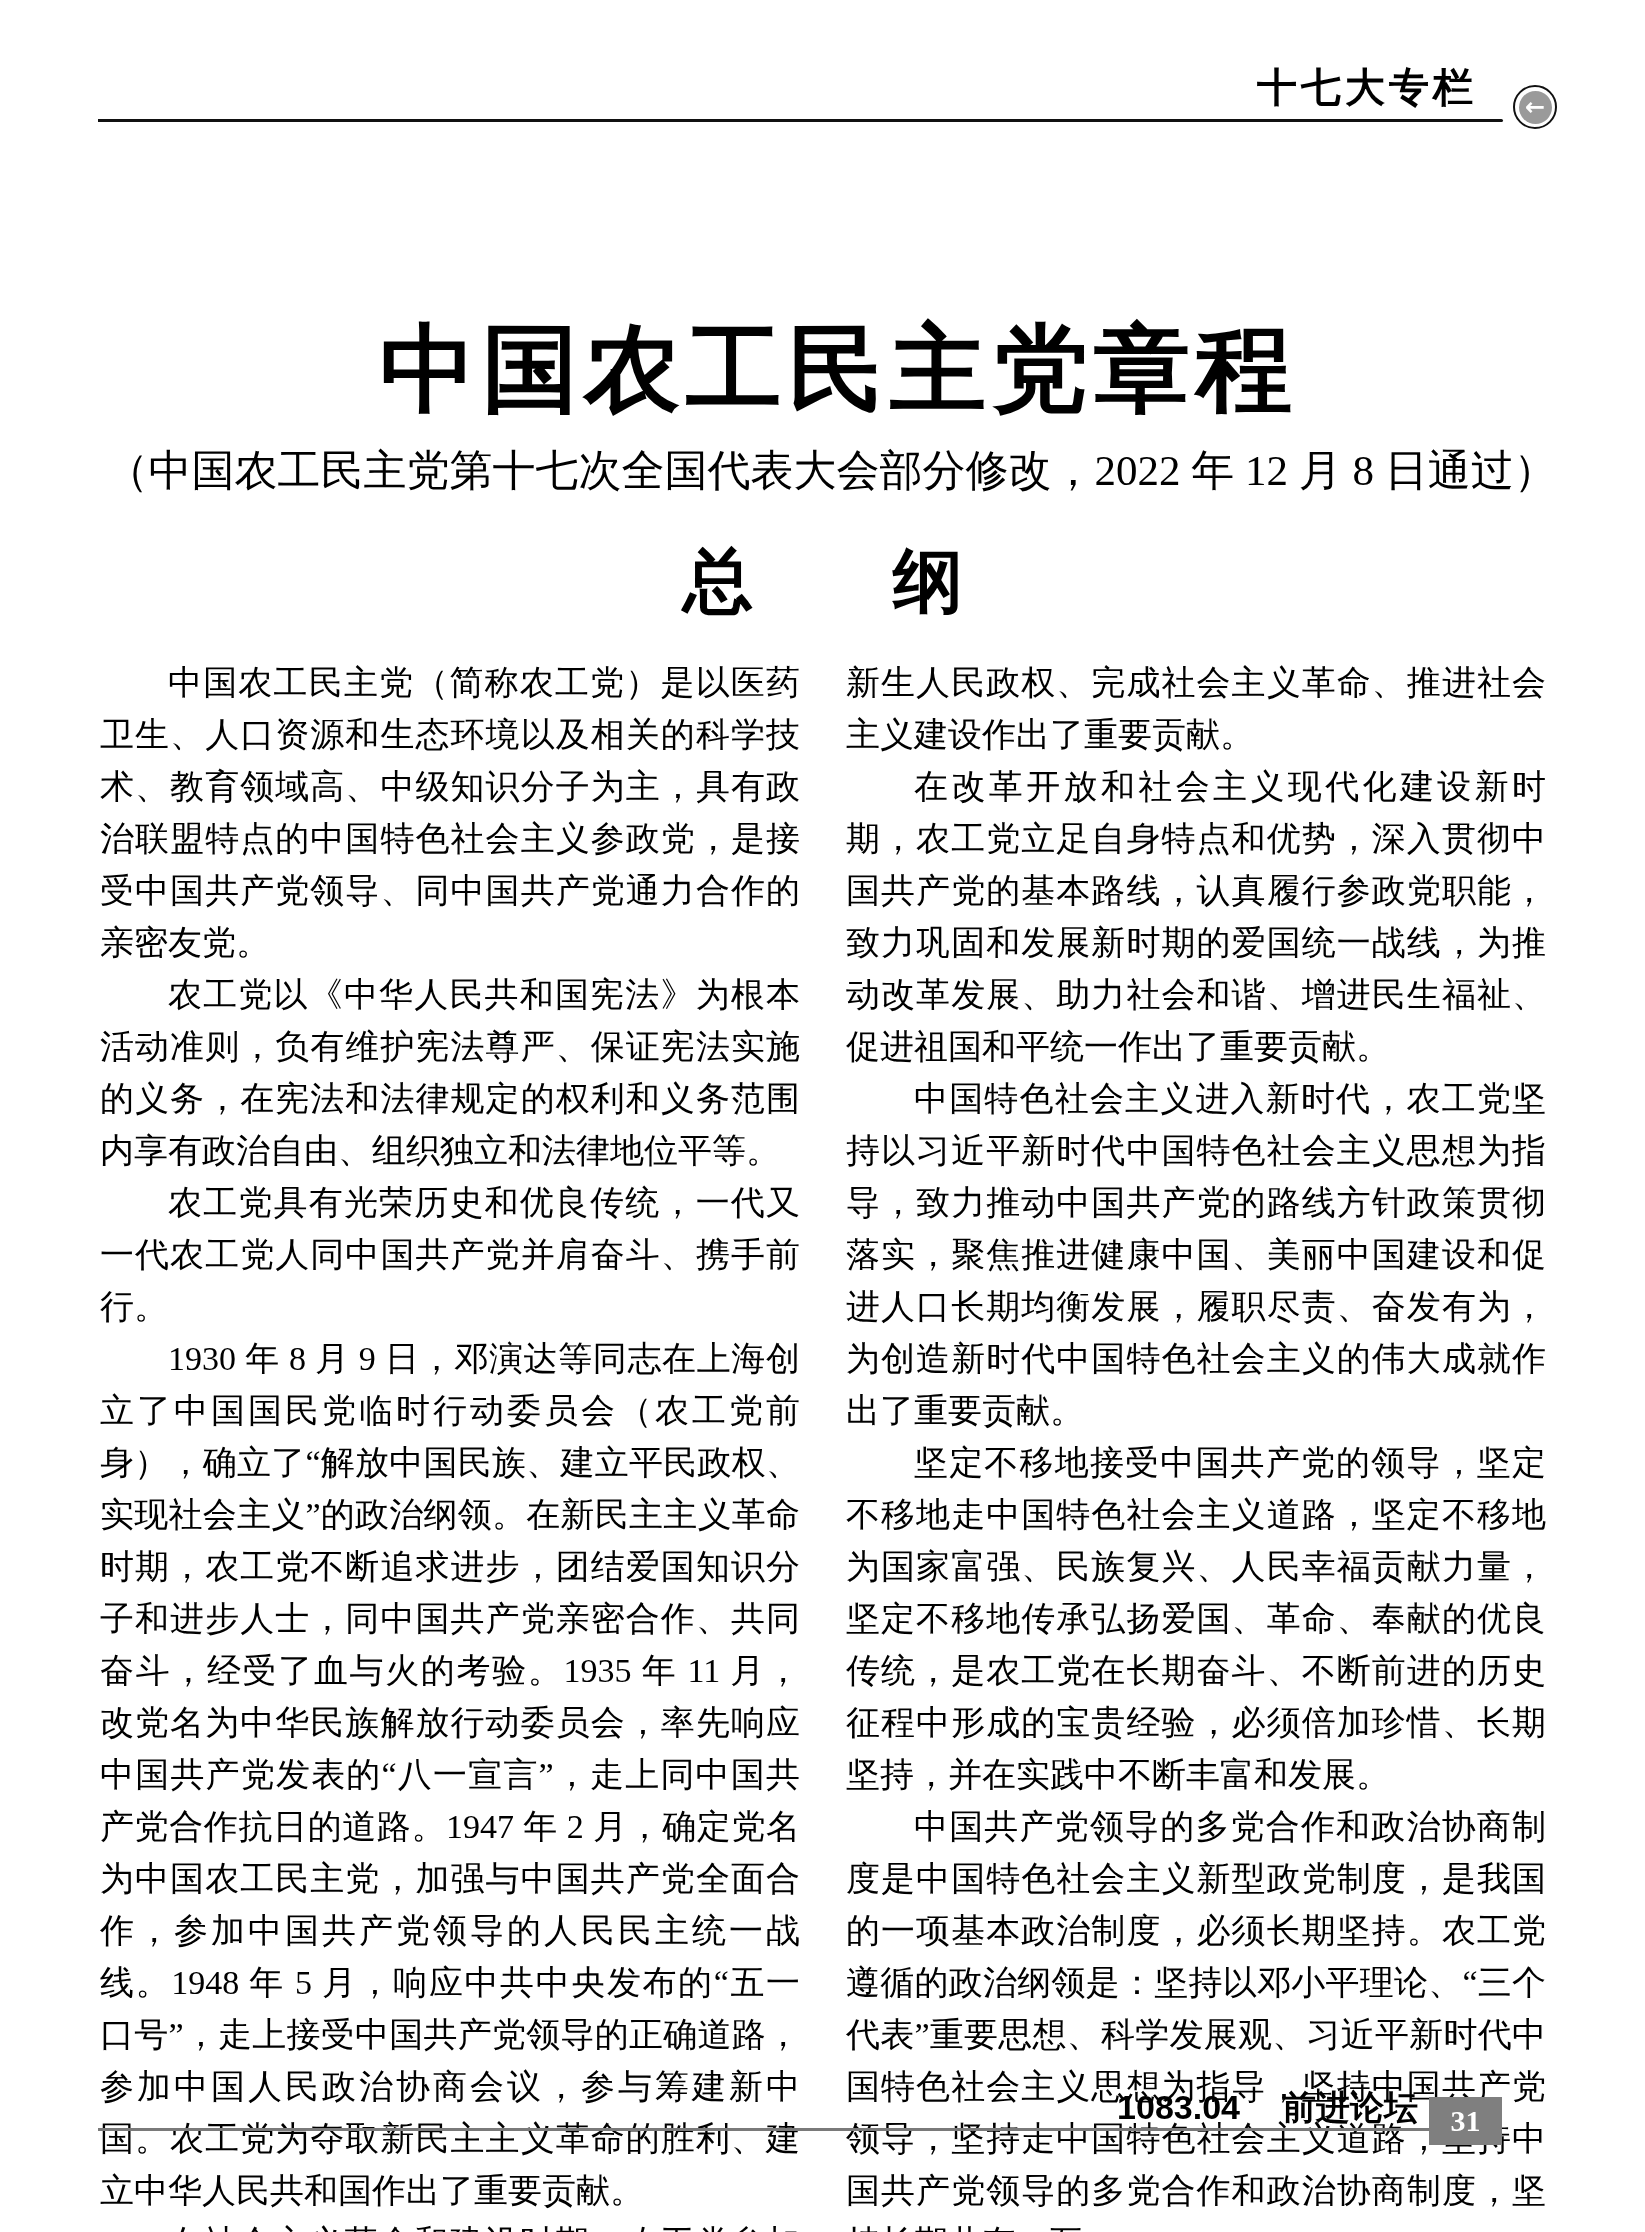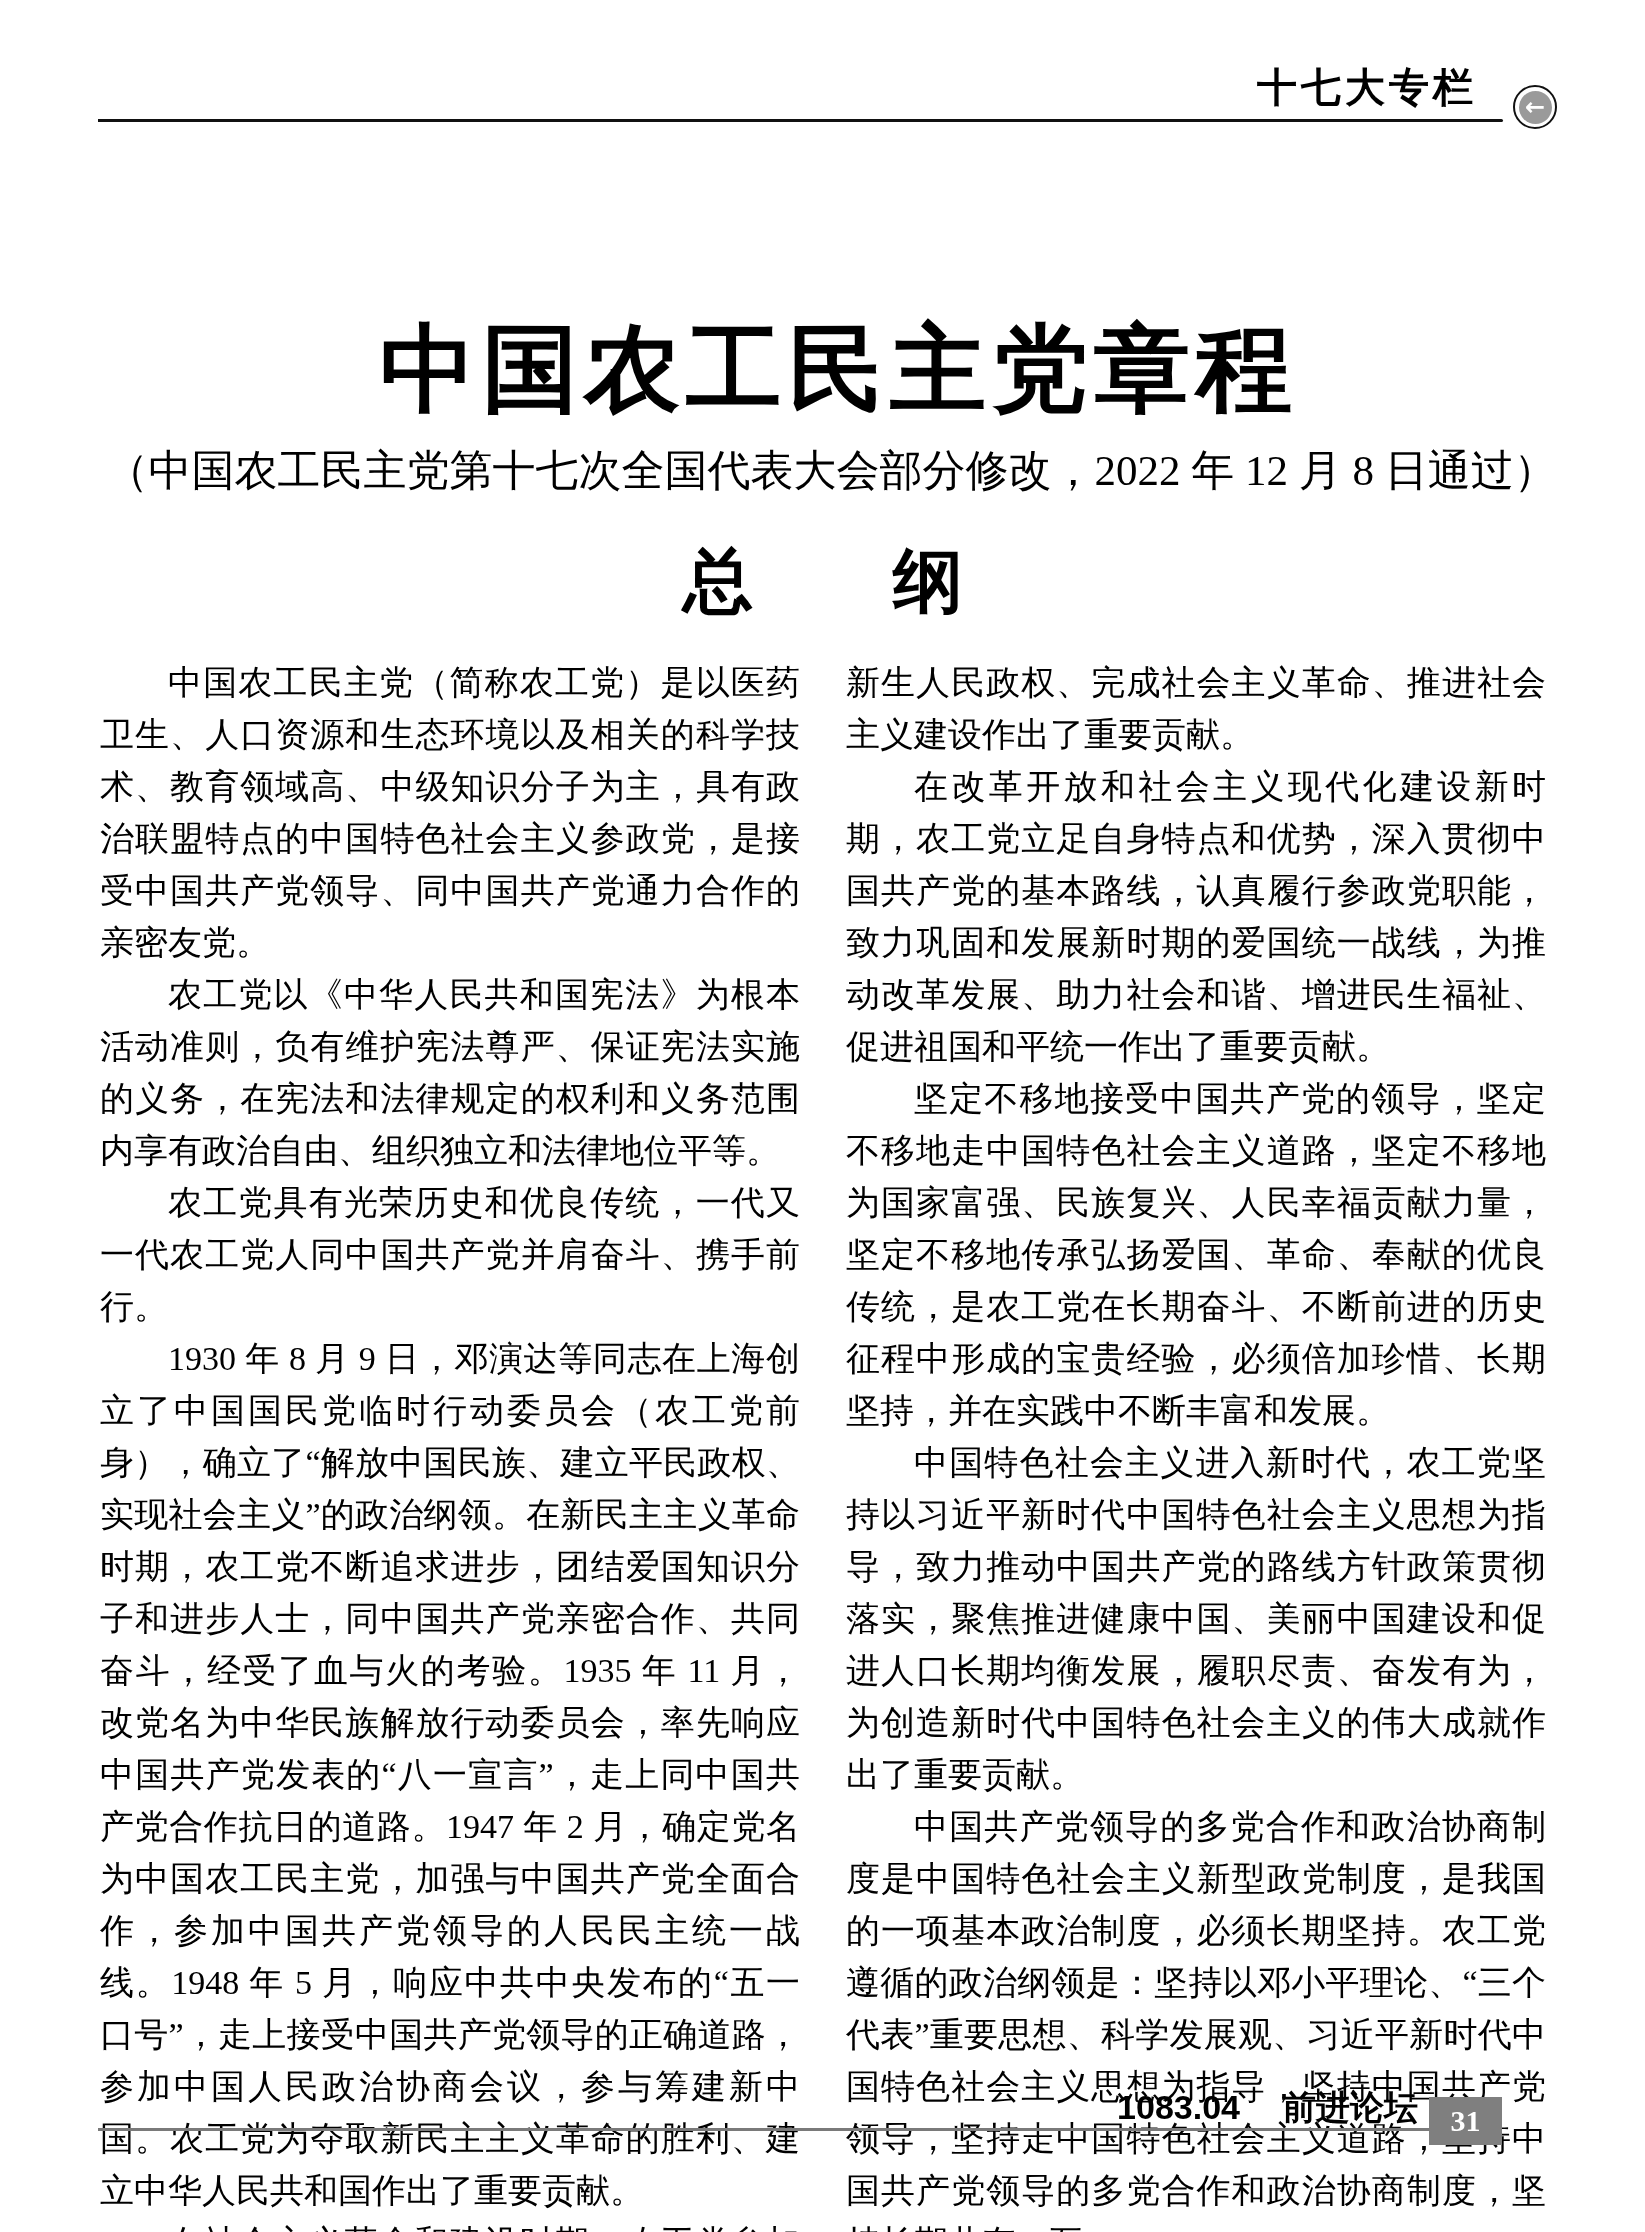--- a/index.html
+++ b/index.html
@@ -112,22 +112,22 @@
     <div class="col">
       <p>中国农工民主党（简称农工党）是以医药卫生、人口资源和生态环境以及相关的科学技术、教育领域高、中级知识分子为主，具有政治联盟特点的中国特色社会主义参政党，是接受中国共产党领导、同中国共产党通力合作的亲密友党。</p>
       <p>农工党以《中华人民共和国宪法》为根本活动准则，负有维护宪法尊严、保证宪法实施的义务，在宪法和法律规定的权利和义务范围内享有政治自由、组织独立和法律地位平等。</p>
       <p>农工党具有光荣历史和优良传统，一代又一代农工党人同中国共产党并肩奋斗、携手前行。</p>
       <p>1930 年 8 月 9 日，邓演达等同志在上海创立了中国国民党临时行动委员会（农工党前身），确立了“解放中国民族、建立平民政权、实现社会主义”的政治纲领。在新民主主义革命时期，农工党不断追求进步，团结爱国知识分子和进步人士，同中国共产党亲密合作、共同奋斗，经受了血与火的考验。1935 年 11 月，改党名为中华民族解放行动委员会，率先响应中国共产党发表的“八一宣言”，走上同中国共产党合作抗日的道路。1947 年 2 月，确定党名为中国农工民主党，加强与中国共产党全面合作，参加中国共产党领导的人民民主统一战线。1948 年 5 月，响应中共中央发布的“五一口号”，走上接受中国共产党领导的正确道路，参加中国人民政治协商会议，参与筹建新中国。农工党为夺取新民主主义革命的胜利、建立中华人民共和国作出了重要贡献。</p>
       <p>在社会主义革命和建设时期，农工党参加人民政权和人民政协，参与社会主义改造，为巩固</p>
     </div>
     <div class="col">
       <p class="no-indent">新生人民政权、完成社会主义革命、推进社会主义建设作出了重要贡献。</p>
       <p>在改革开放和社会主义现代化建设新时期，农工党立足自身特点和优势，深入贯彻中国共产党的基本路线，认真履行参政党职能，致力巩固和发展新时期的爱国统一战线，为推动改革发展、助力社会和谐、增进民生福祉、促进祖国和平统一作出了重要贡献。</p>
+      <p>中国特色社会主义进入新时代，农工党坚持以习近平新时代中国特色社会主义思想为指导，致力推动中国共产党的路线方针政策贯彻落实，聚焦推进健康中国、美丽中国建设和促进人口长期均衡发展，履职尽责、奋发有为，为创造新时代中国特色社会主义的伟大成就作出了重要贡献。</p>
       <p>坚定不移地接受中国共产党的领导，坚定不移地走中国特色社会主义道路，坚定不移地为国家富强、民族复兴、人民幸福贡献力量，坚定不移地传承弘扬爱国、革命、奉献的优良传统，是农工党在长期奋斗、不断前进的历史征程中形成的宝贵经验，必须倍加珍惜、长期坚持，并在实践中不断丰富和发展。</p>
-      <p>中国特色社会主义进入新时代，农工党坚持以习近平新时代中国特色社会主义思想为指导，致力推动中国共产党的路线方针政策贯彻落实，聚焦推进健康中国、美丽中国建设和促进人口长期均衡发展，履职尽责、奋发有为，为创造新时代中国特色社会主义的伟大成就作出了重要贡献。</p>
       <p>中国共产党领导的多党合作和政治协商制度是中国特色社会主义新型政党制度，是我国的一项基本政治制度，必须长期坚持。农工党遵循的政治纲领是：坚持以邓小平理论、“三个代表”重要思想、科学发展观、习近平新时代中国特色社会主义思想为指导，坚持中国共产党领导，坚持走中国特色社会主义道路，坚持中国共产党领导的多党合作和政治协商制度，坚持长期共存、互</p>
     </div>
   </div>
 
   <div class="footer-rule"></div>
   <div class="footer-text">
     <span>1083.04</span>
     <span>前进论坛</span>
   </div>
   <div class="page-badge">31</div>

